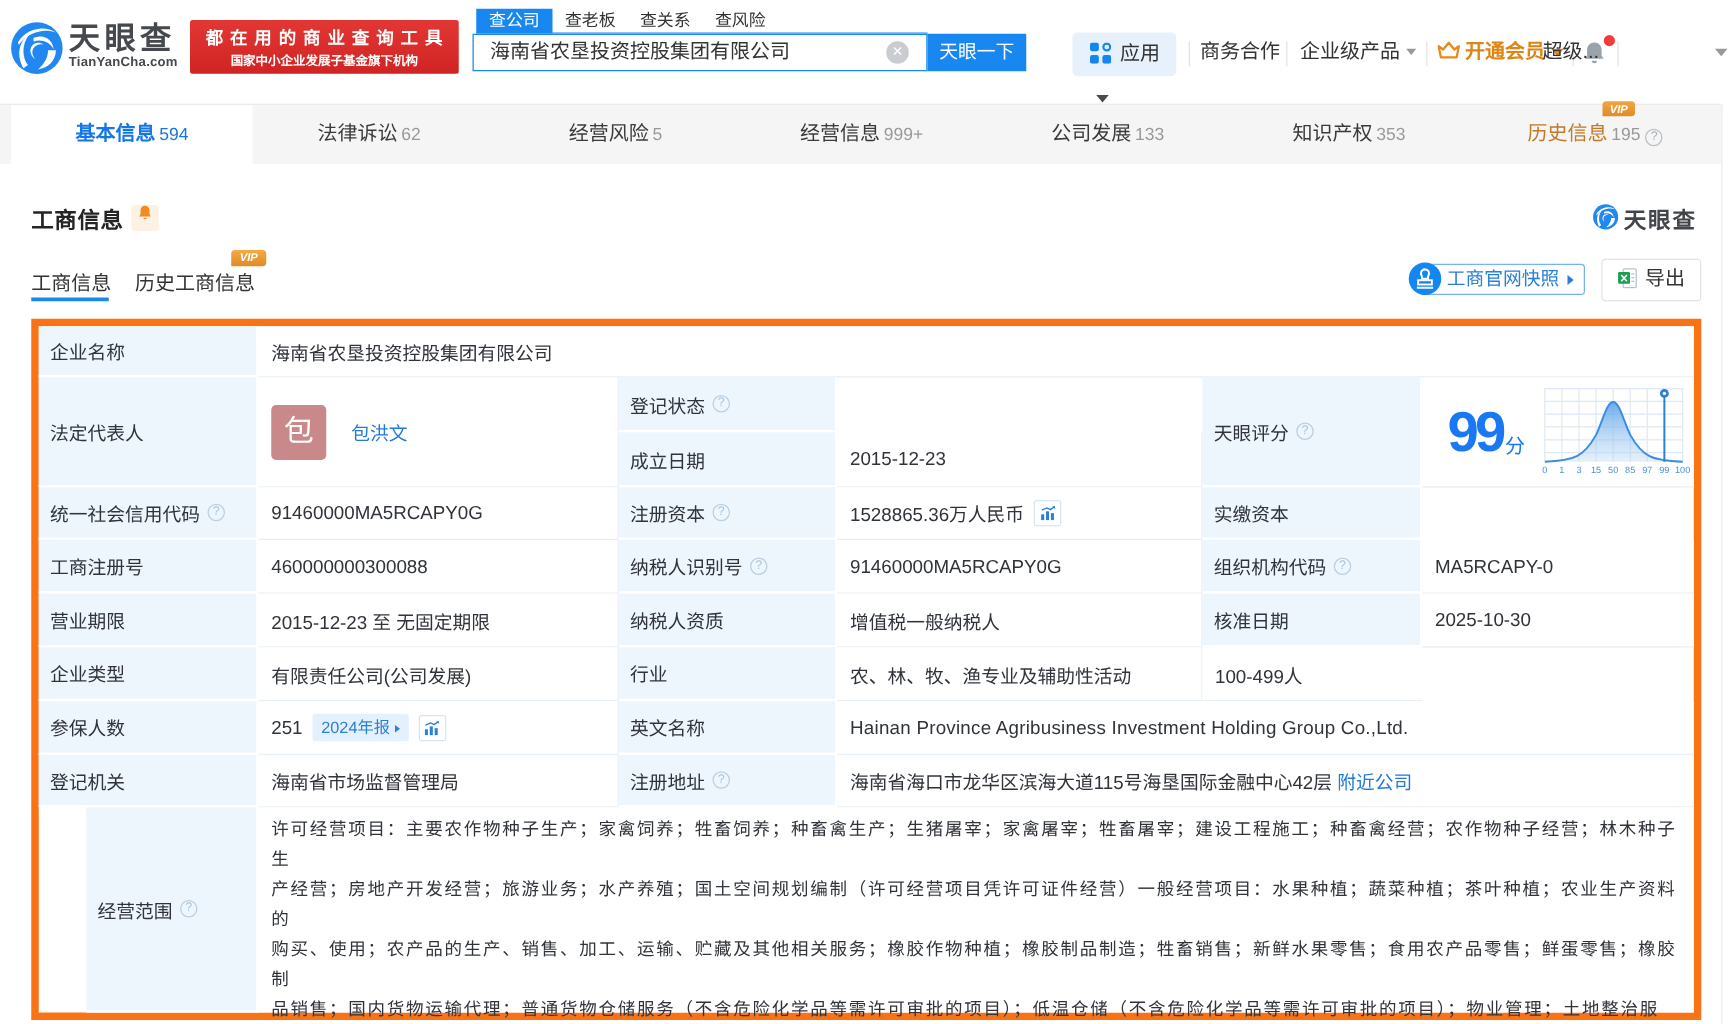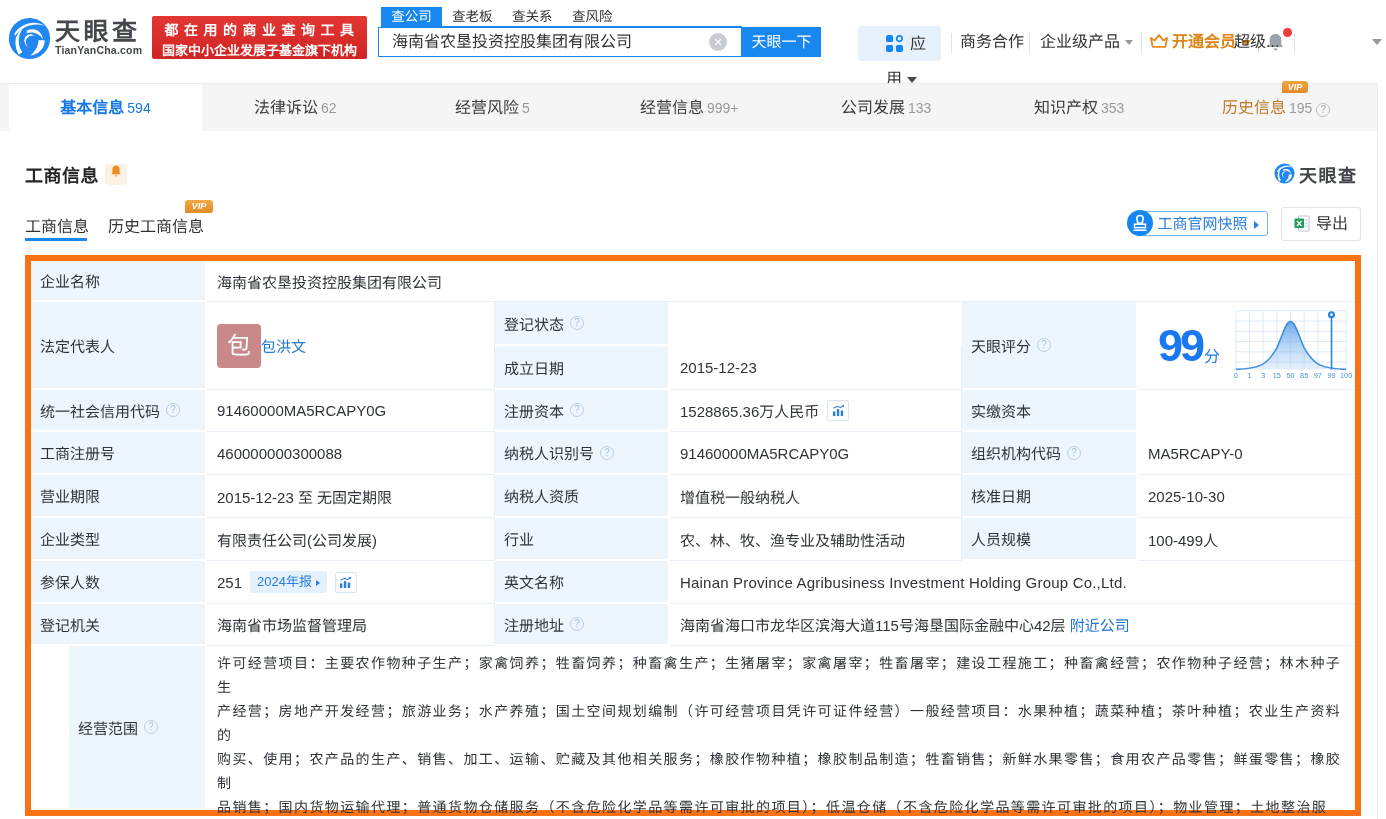--- a/index.html
+++ b/index.html
@@ -7,29 +7,29 @@
 font-family:"Liberation Sans",sans-serif;color:#333;}
 .abs{position:absolute;}
 
 #header{position:absolute;left:0;top:0;width:1386px;height:83px;background:#fff;}
 #logo-circ{position:absolute;left:8px;top:17px;width:43px;height:43px;}
 #logo-txt{position:absolute;left:55px;top:19px;width:90px;}
 #logo-txt .zh{font-size:25px;font-weight:bold;color:#45484d;letter-spacing:3.5px;line-height:25px;}
 #logo-txt .en{font-size:10.5px;font-weight:bold;color:#45484d;letter-spacing:.2px;line-height:11px;margin-top:1px;}
 #redbanner{position:absolute;left:152px;top:16px;width:215px;height:43px;background:linear-gradient(180deg,#e23733,#cf2423);border-radius:2px;color:#fff;text-align:center;}
 #redbanner .l1{font-size:14px;font-weight:bold;letter-spacing:5.5px;margin-top:3px;margin-left:5px;}
-#redbanner .l2{font-size:13px;font-weight:bold;margin-top:1px;}
+#redbanner .l2{font-size:10px;font-weight:bold;margin-top:1px;}
 #stab-active{background:#1888f0;color:#fff;width:61px;height:20px;text-align:center;line-height:20px;margin-right:10px;}
 #stab-line{position:absolute;left:381px;top:26px;width:361px;height:1px;background:#1888f0;}
 #sinput{position:absolute;left:378px;top:27px;width:364px;height:30px;border:1px solid #1888f0;background:#fff;font-size:16px;color:#333;line-height:28px;padding-left:13px;}
 #sclear{position:absolute;left:709px;top:33px;width:18px;height:18px;border-radius:50%;background:#c9ccd1;color:#fff;font-size:11px;text-align:center;line-height:18px;}
 #sbtn{position:absolute;left:742px;top:27px;width:79px;height:30px;background:#1888f0;color:#fff;font-size:15px;text-align:center;line-height:30px;}
 
 .hmenu{position:absolute;top:0;height:83px;font-size:16px;color:#333;}
-#appbox{position:absolute;left:858px;top:26px;width:83px;height:35px;background:#e7f1fc;border-radius:4px;line-height:35px;padding-left:28px;font-size:16px;}
+#appbox{position:absolute;left:858px;top:26px;width:83px;height:35px;background:#e7f1fc;border-radius:4px;line-height:35px;padding-left:14px;font-size:16px;}
 .hdiv{position:absolute;top:33px;width:1px;height:20px;background:#e3e3e3;}
 .caret{display:inline-block;width:0;height:0;border-left:5px solid transparent;border-right:5px solid transparent;border-top:6px solid #4a4a4a;vertical-align:middle;margin-left:5px;}
 
 #navbar{position:absolute;left:0;top:83px;width:1377px;height:48px;background:#f5f5f6;border-top:1px solid #ebebeb;}
 .ntab{position:absolute;top:84px;height:47px;line-height:47px;font-size:16px;color:#3a3a3a;}
 .ntab .cnt{font-size:14px;color:#999;margin-left:3px;}
 #ntab0{left:9px;width:193px;background:#fff;color:#1477e8;font-weight:bold;}
 #ntab0 .cnt{color:#1477e8;font-weight:normal;}
 
 #sec-title{position:absolute;left:25px;top:161px;font-size:18px;font-weight:bold;color:#252525;letter-spacing:.5px;}
@@ -153,21 +153,21 @@
       <path d="M3,6 L7.5,11 M7.5,6 L3,11" stroke="#fff" stroke-width="1.3"></path>
     </svg>导出</div>
 
 <div id="tbl">
   <div class="lc">企业名称</div>
   <div class="vc last" style="grid-column:2/7">海南省农垦投资控股集团有限公司</div>
 
   <div class="lc" style="grid-row:2/4">法定代表人</div>
   <div class="vc" style="grid-row:2/4">
     <span style="display:inline-block;width:44px;height:44px;border-radius:4px;background:#c98889;color:#fff;font-size:24px;text-align:center;line-height:44px;">包</span>
-    <a class="blue" style="margin-left:0">包洪文</a>
+    <a class="blue" style="margin-left:20px">包洪文</a>
   </div>
   <div class="lc" style="grid-row:2">登记状态<span class="qm">?</span></div>
   <div class="lc" style="grid-row:3">成立日期</div>
   <div class="vc" style="grid-row:3">2015-12-23</div>
   <div class="lc" style="grid-row:2/4;grid-column:5">天眼评分<span class="qm">?</span></div>
   <div class="vc last" style="grid-row:2/4;grid-column:6;padding-left:20px;position:relative;">
     <span id="bigscore">99</span>
       <span style="color:#1a79f2;font-size:16px;margin-left:2px;margin-top:18px;">分</span>
     <svg width="122" height="73" viewBox="0 0 125 73" style="position:absolute;left:92px;top:6px;">
       <g stroke="#dde9f6" stroke-width="1">
@@ -222,21 +222,20 @@
   <div class="vc" style="grid-row:6">2015-12-23 至 无固定期限</div>
   <div class="lc" style="grid-row:6">纳税人资质</div>
   <div class="vc" style="grid-row:6">增值税一般纳税人</div>
   <div class="lc" style="grid-row:6">核准日期</div>
   <div class="vc last" style="grid-row:6">2025-10-30</div>
 
   <div class="lc" style="grid-row:7">企业类型</div>
   <div class="vc" style="grid-row:7">有限责任公司(公司发展)</div>
   <div class="lc" style="grid-row:7">行业</div>
   <div class="vc" style="grid-row:7">农、林、牧、渔专业及辅助性活动</div>
-  <div class="lc" style="grid-row:7">人员规模</div>
   <div class="vc last" style="grid-row:7">100-499人</div>
 
   <div class="lc" style="grid-row:8">参保人数</div>
   <div class="vc" style="grid-row:8">251<span class="tag-report">2024年报 <span style="display:inline-block;width:0;height:0;border-top:3.5px solid transparent;border-bottom:3.5px solid transparent;border-left:4.5px solid #2a7fd9;"></span></span><span class="chartbox"><svg width="13" height="13" viewBox="0 0 14 14" style="margin-top:3px">
           <rect x="1" y="8" width="2.6" height="5" fill="#2a7fd9"></rect>
           <rect x="5.2" y="5.5" width="2.6" height="7.5" fill="#2a7fd9"></rect>
           <rect x="9.4" y="7" width="2.6" height="6" fill="#2a7fd9"></rect>
           <path d="M1.5,4.5 L6,2.5 L9,4 L12.5,1.5" stroke="#2a7fd9" stroke-width="1.2" fill="none"></path>
           <path d="M12.8,0.8 L13,3.4 L10.6,1.6 Z" fill="#2a7fd9"></path>
         </svg></span></div>

